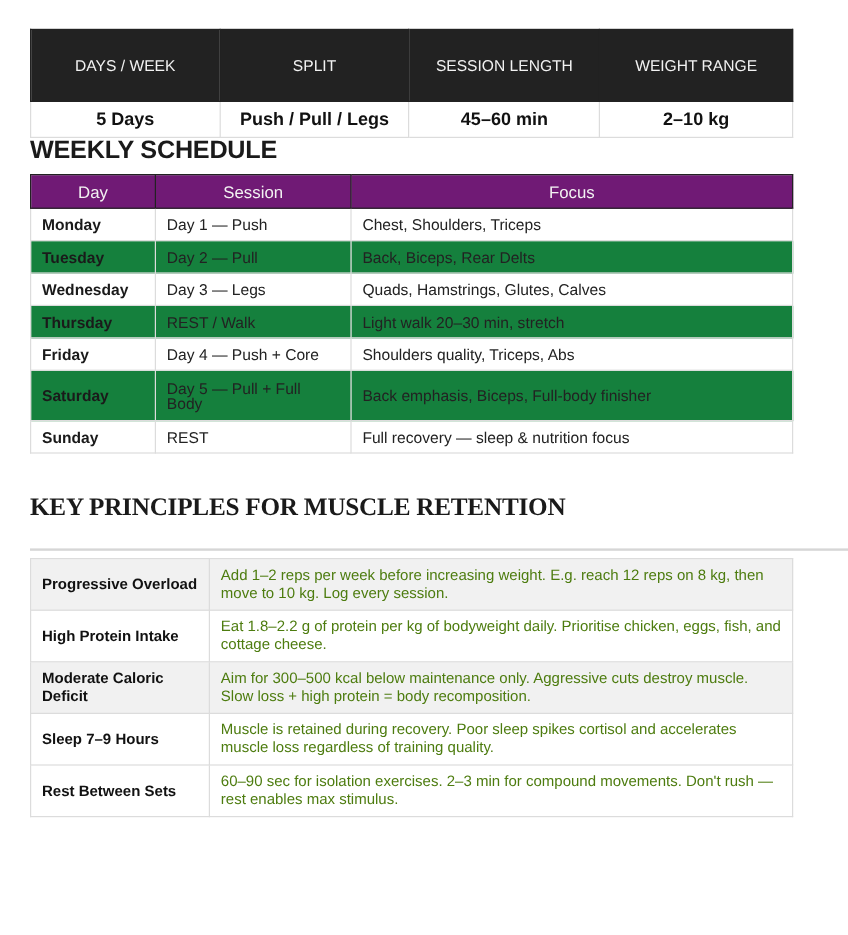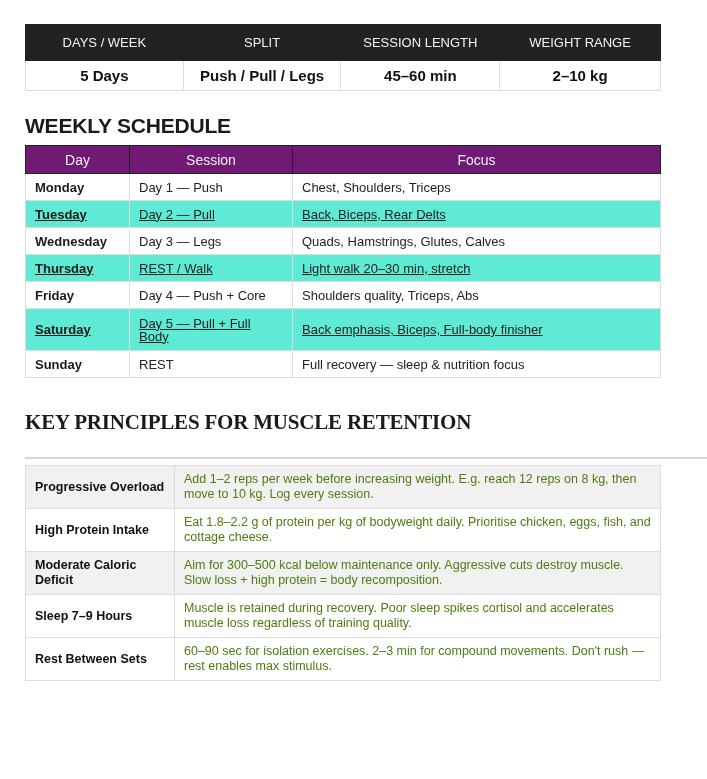--- a/index.html
+++ b/index.html
@@ -7,21 +7,21 @@
     width: 707px; height: 779px; position: relative; overflow: hidden;
     font-family: "Liberation Sans", sans-serif; color: #1a1a1a;
   }
   table { border-collapse: collapse; }
   
   .summary {
     position: absolute; left: 25px; top: 24px; width: 636px;
   }
   .summary th {
     background: #222222; color: #f2f2f2; font-weight: normal;
-    font-size: 13px; height: 27px; padding: 4px; text-align: center;
+    font-size: 13px; height: 27px; padding: 16px; text-align: center;
     border: 1px solid #222222;
   }
   .summary td {
     border: 1px solid #dcdcdc; height: 29px; padding: 0; text-align: center;
     font-weight: bold; font-size: 15px; color: #111;
   }
   .summary col.c1 { width: 158px; }
   .summary col.c2 { width: 158px; }
   .summary col.c3 { width: 159px; }
   .summary col.c4 { width: 161px; }
@@ -39,21 +39,21 @@
   }
   .schedule th {
     background: #701a75; color: #f2f2f2; font-weight: normal; font-size: 14px;
     height: 27px; padding: 0; text-align: center; border: 1px solid #222222;
   }
   .schedule td {
     border: 1px solid #dcdcdc; font-size: 13px; padding: 0 9px; height: 26px;
     color: #222; line-height: 13px;
   }
   .schedule td.day { font-weight: bold; color: #1a1a1a; }
-  .schedule tr.alt td { background: #5eead4; text-decoration: underline; }
+  .schedule tr.alt td { background: #15803d; }
   .schedule tr.tall td { height: 41px; }
   .schedule col.c1 { width: 104px; }
   .schedule col.c2 { width: 163px; }
 
   .rule {
     position: absolute; left: 25px; top: 457px; width: 682px; height: 2px;
     background: #d6d6d6;
   }
 
   

